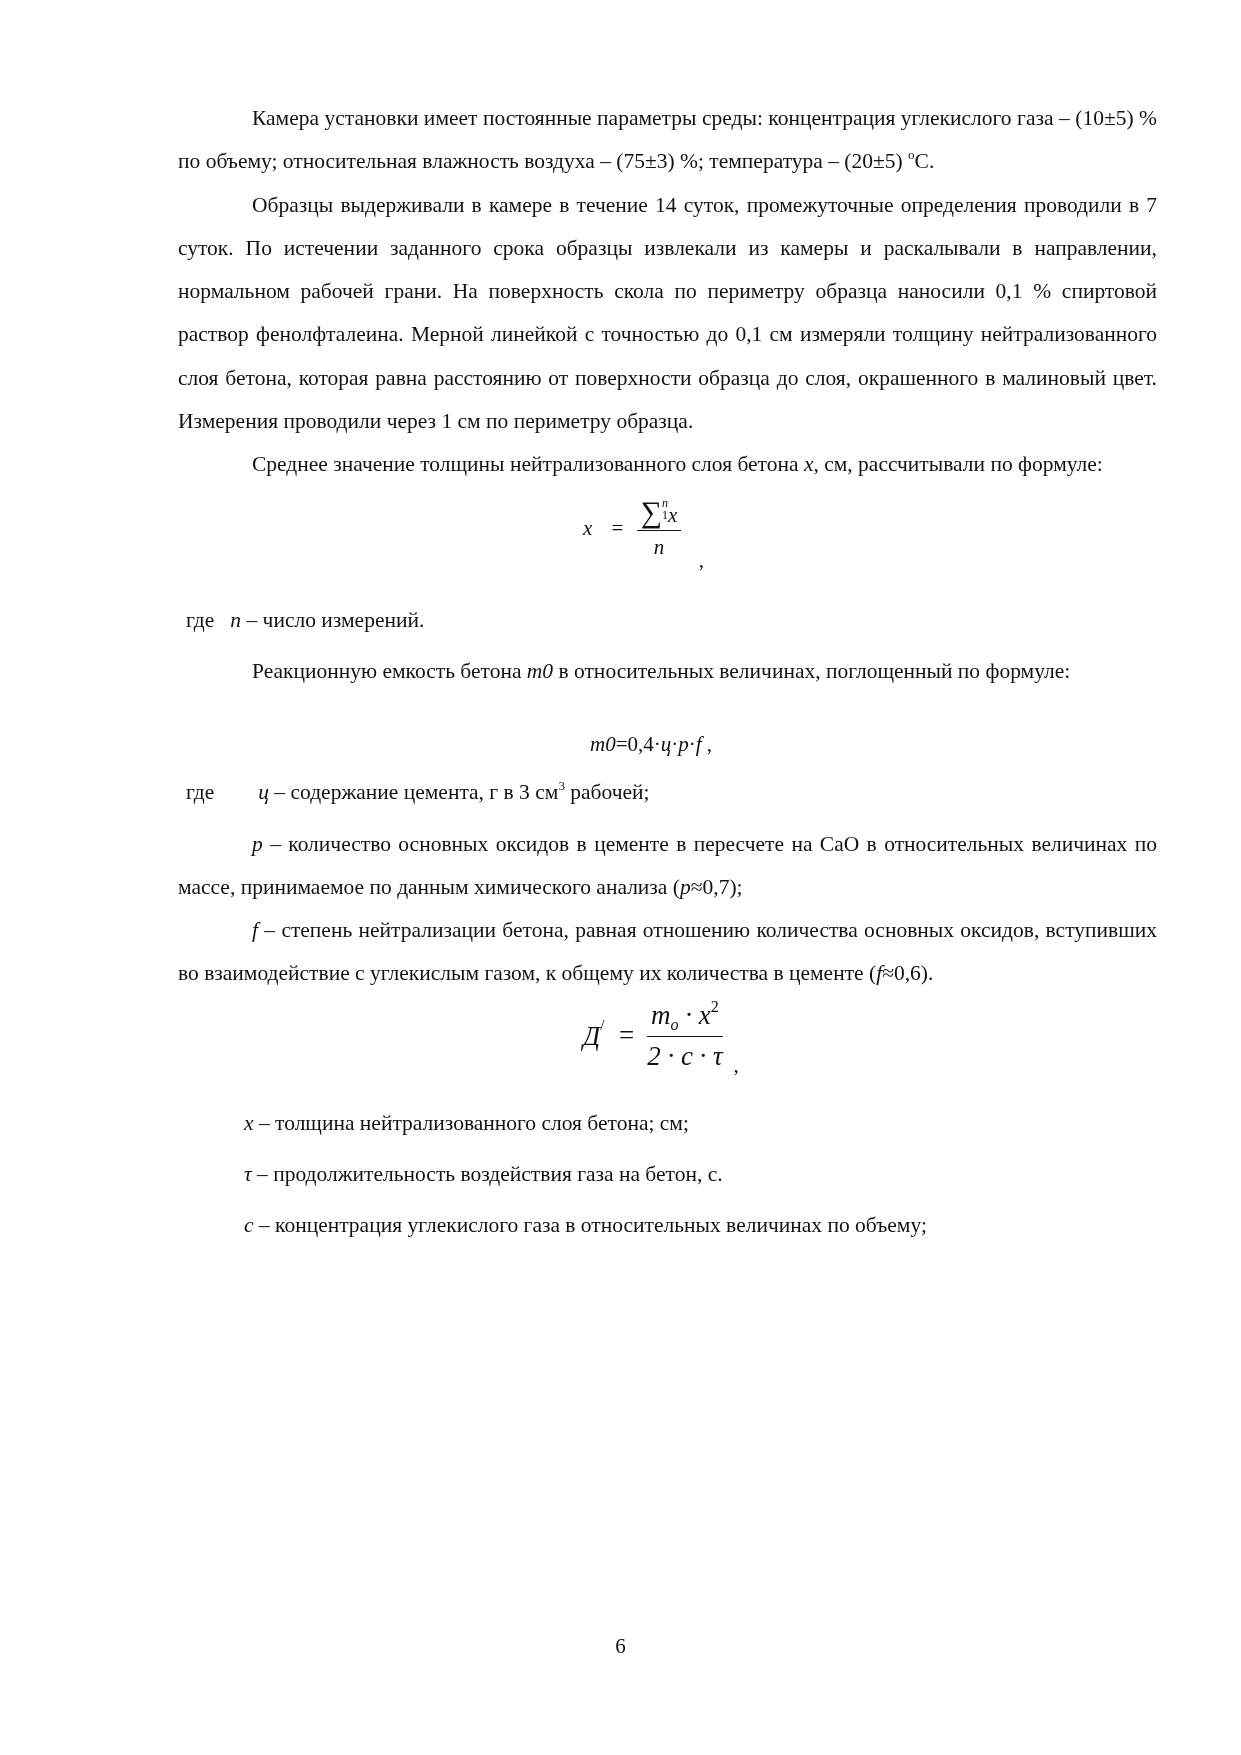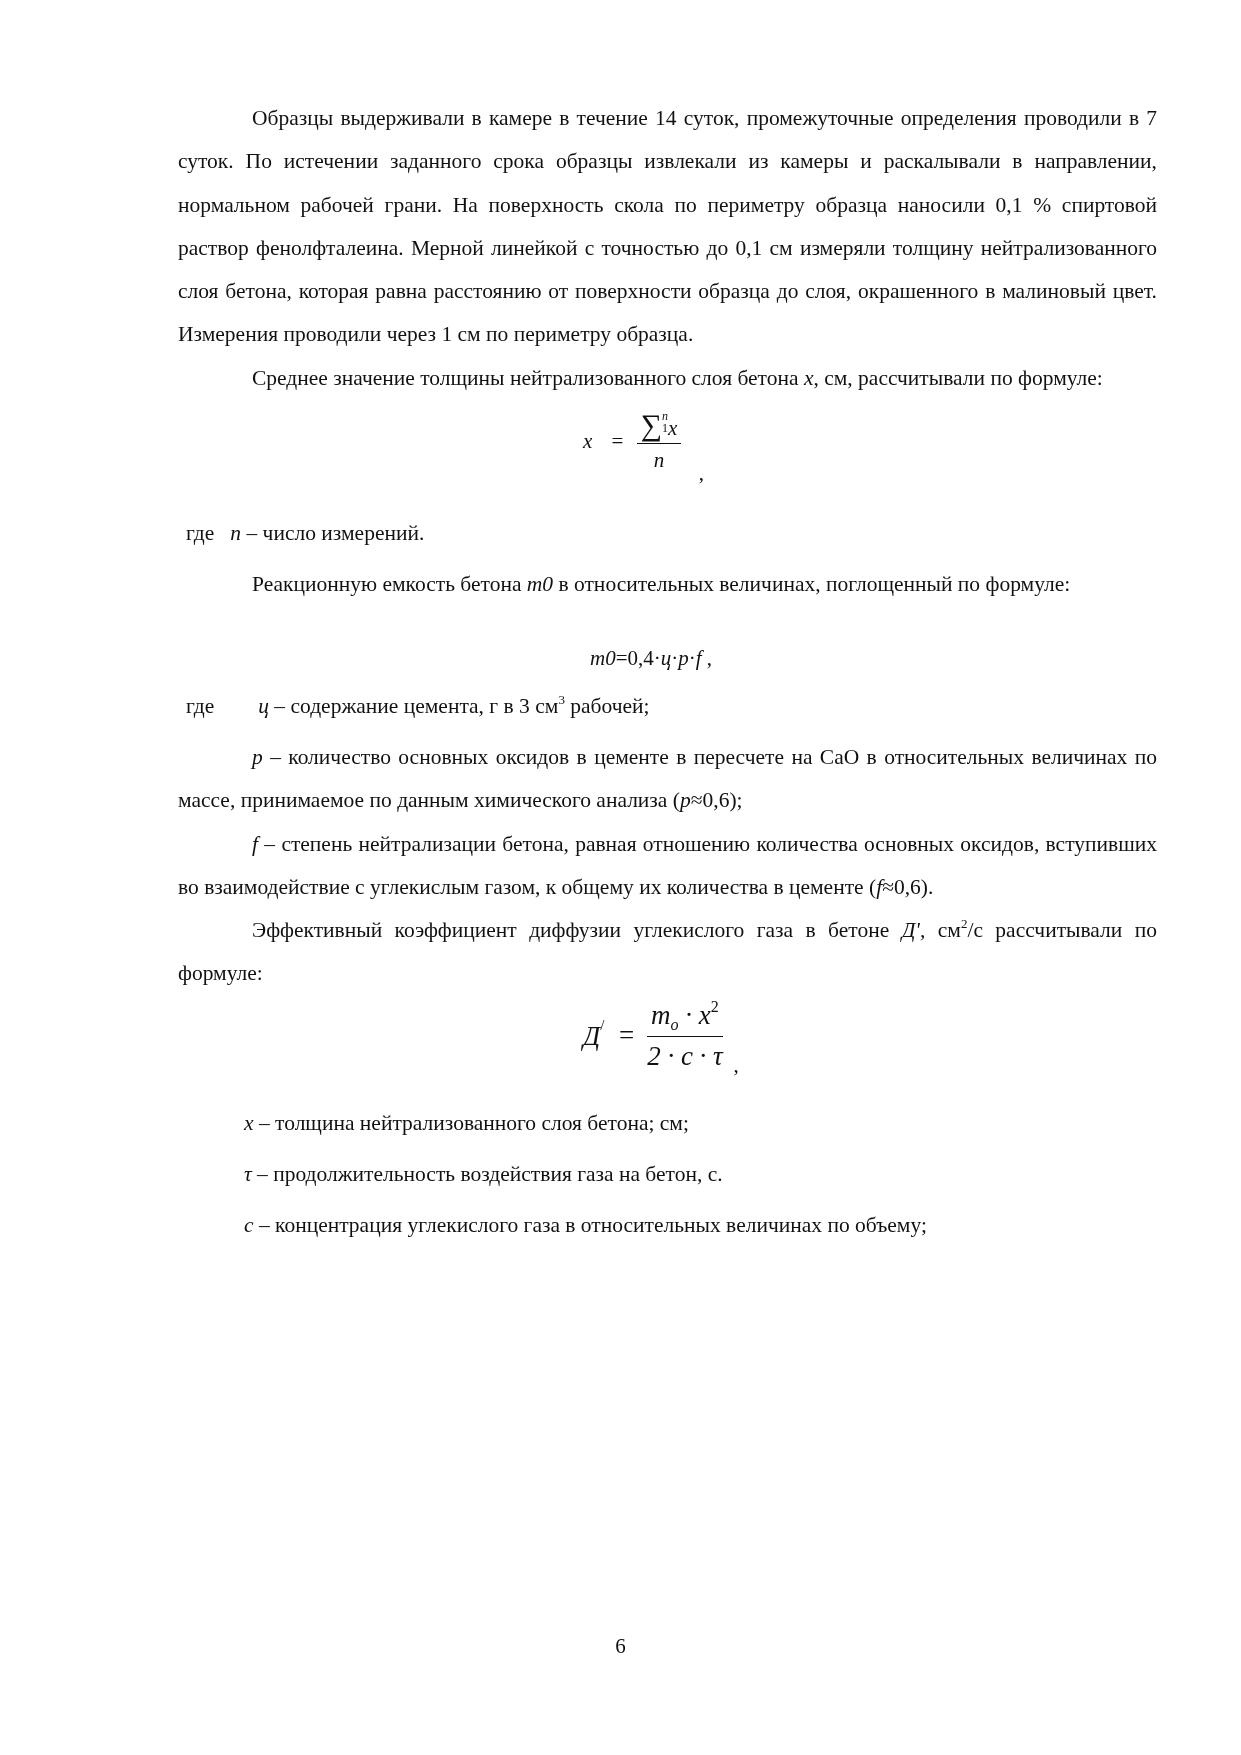--- a/index.html
+++ b/index.html
@@ -18,20 +18,21 @@
   .limits { display: inline-block; vertical-align: top; font-size: 12px; line-height: 12px; text-align: left; }
   .where-item { font-size: 21.5px; line-height: 43.3px; margin: 8px; }
   .hang { padding-left: 74px; }
   .pageno { position: absolute; left: 0; width: 100%; top: 1634px; text-align: center; font-size: 21px; }
 </style>
 </head>
 <body>
 
 <div class="page">
 
+  <p class="p indent"><span>Камера установки имеет постоянные параметры среды: концентрация углекислого газа – (10±5) % по объему; относительная влажность воздуха – (75±3) %; температура – (20±5) </span><sup>o</sup><span>С.</span></p>
 
   <p class="p indent">Образцы выдерживали в камере в течение 14 суток, промежуточные определения проводили в 7 суток. По истечении заданного срока образцы извлекали из камеры и раскалывали в направлении, нормальном рабочей грани. На поверхность скола по периметру образца наносили 0,1 % спиртовой раствор фенолфталеина. Мерной линейкой с точностью до 0,1 см измеряли толщину нейтрализованного слоя бетона, которая равна расстоянию от поверхности образца до слоя, окрашенного в малиновый цвет. Измерения проводили через 1 см по периметру образца.</p>
 
   <p class="p indent"><span>Среднее значение толщины нейтрализованного слоя бетона </span><i>x</i><span>, см, рассчитывали по формуле:</span></p>
 
   <div class="formula" style="height:104px">
     <div style="position:absolute; left:405px; top:10px; font-size:21px;">
       <i style="vertical-align:middle;">x</i>
       <span style="vertical-align:middle; margin:0 8px 0 14px;">=</span>
       <span class="frac">
@@ -49,25 +50,24 @@
   <p class="p indent"><span>Реакционную емкость бетона </span><i>m0</i><span> в относительных величинах, поглощенный по формуле:</span></p>
 
   <div class="formula" style="height:70px">
     <div style="position:absolute; left:412px; top:6px; font-size:21px;margin-top:33px;">
       <i>m0</i><span>=0,4·</span><i>ц</i><span>·</span><i>p</i><span>·</span><i>f</i><span> ,</span>
     </div>
   </div>
 
   <p class="where-item"><span>где</span><span style="display:inline-block; width:44px;"></span><i>ц</i><span> – содержание цемента, г в 3 см</span><sup>3</sup><span> рабочей;</span></p>
 
-  <p class="p indent"><i>p</i><span> – количество основных оксидов в цементе в пересчете на СаО в относительных величинах по массе, принимаемое по данным химического анализа (</span><i>p</i><span>≈0,6);</span></p>
+  <p class="p indent"><i>p</i><span> – количество основных оксидов в цементе в пересчете на СаО в относительных величинах по массе, принимаемое по данным химического анализа (</span><i>p</i><span>≈0,7);</span></p>
 
   <p class="p indent"><i>f</i><span> – степень нейтрализации бетона, равная отношению количества основных оксидов, вступивших во взаимодействие с углекислым газом, к общему их количества в цементе (</span><i>f</i><span>≈0,6).</span></p>
 
-  <p class="p indent"><span>Эффективный коэффициент диффузии углекислого газа в бетоне </span><i>Д',</i><span> см</span><sup>2</sup><span>/с рассчитывали по формуле:</span></p>
 
   <div class="formula" style="height:98px">
     <div style="position:absolute; left:405px; top:4px; font-size:27px;">
       <i style="vertical-align:middle;">Д</i><sup style="font-size:15px; top:-12px;">/</sup>
       <span style="vertical-align:middle; margin:0 6px 0 8px;">=</span>
       <span class="frac">
         <span class="num"><i>m</i><sub style="font-style:italic; font-size:16px;">o</sub><i> · x</i><sup style="font-size:16px; top:-12px;">2</sup></span>
         <i class="den">2 · c · τ</i>
       </span>
       <span style="font-size:21px; position:relative; top:30px; margin-left:4px;">,</span>

